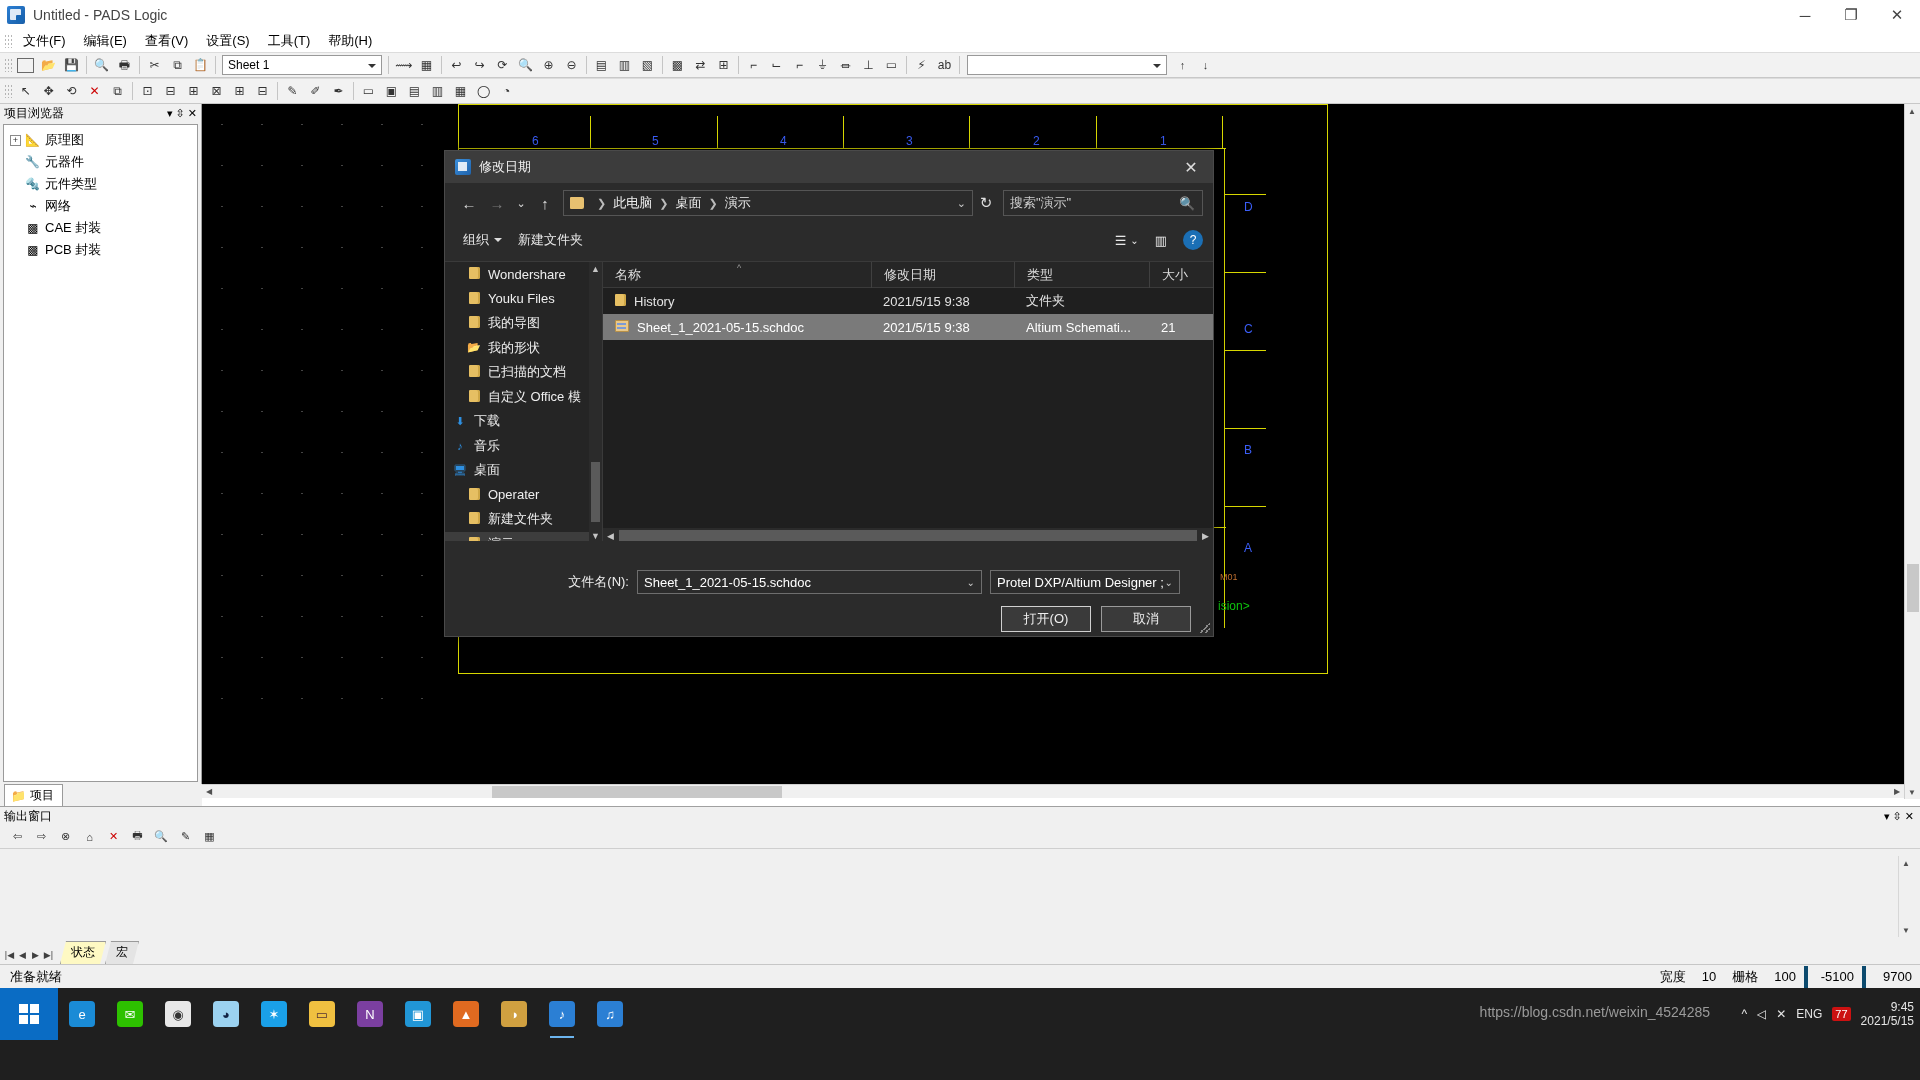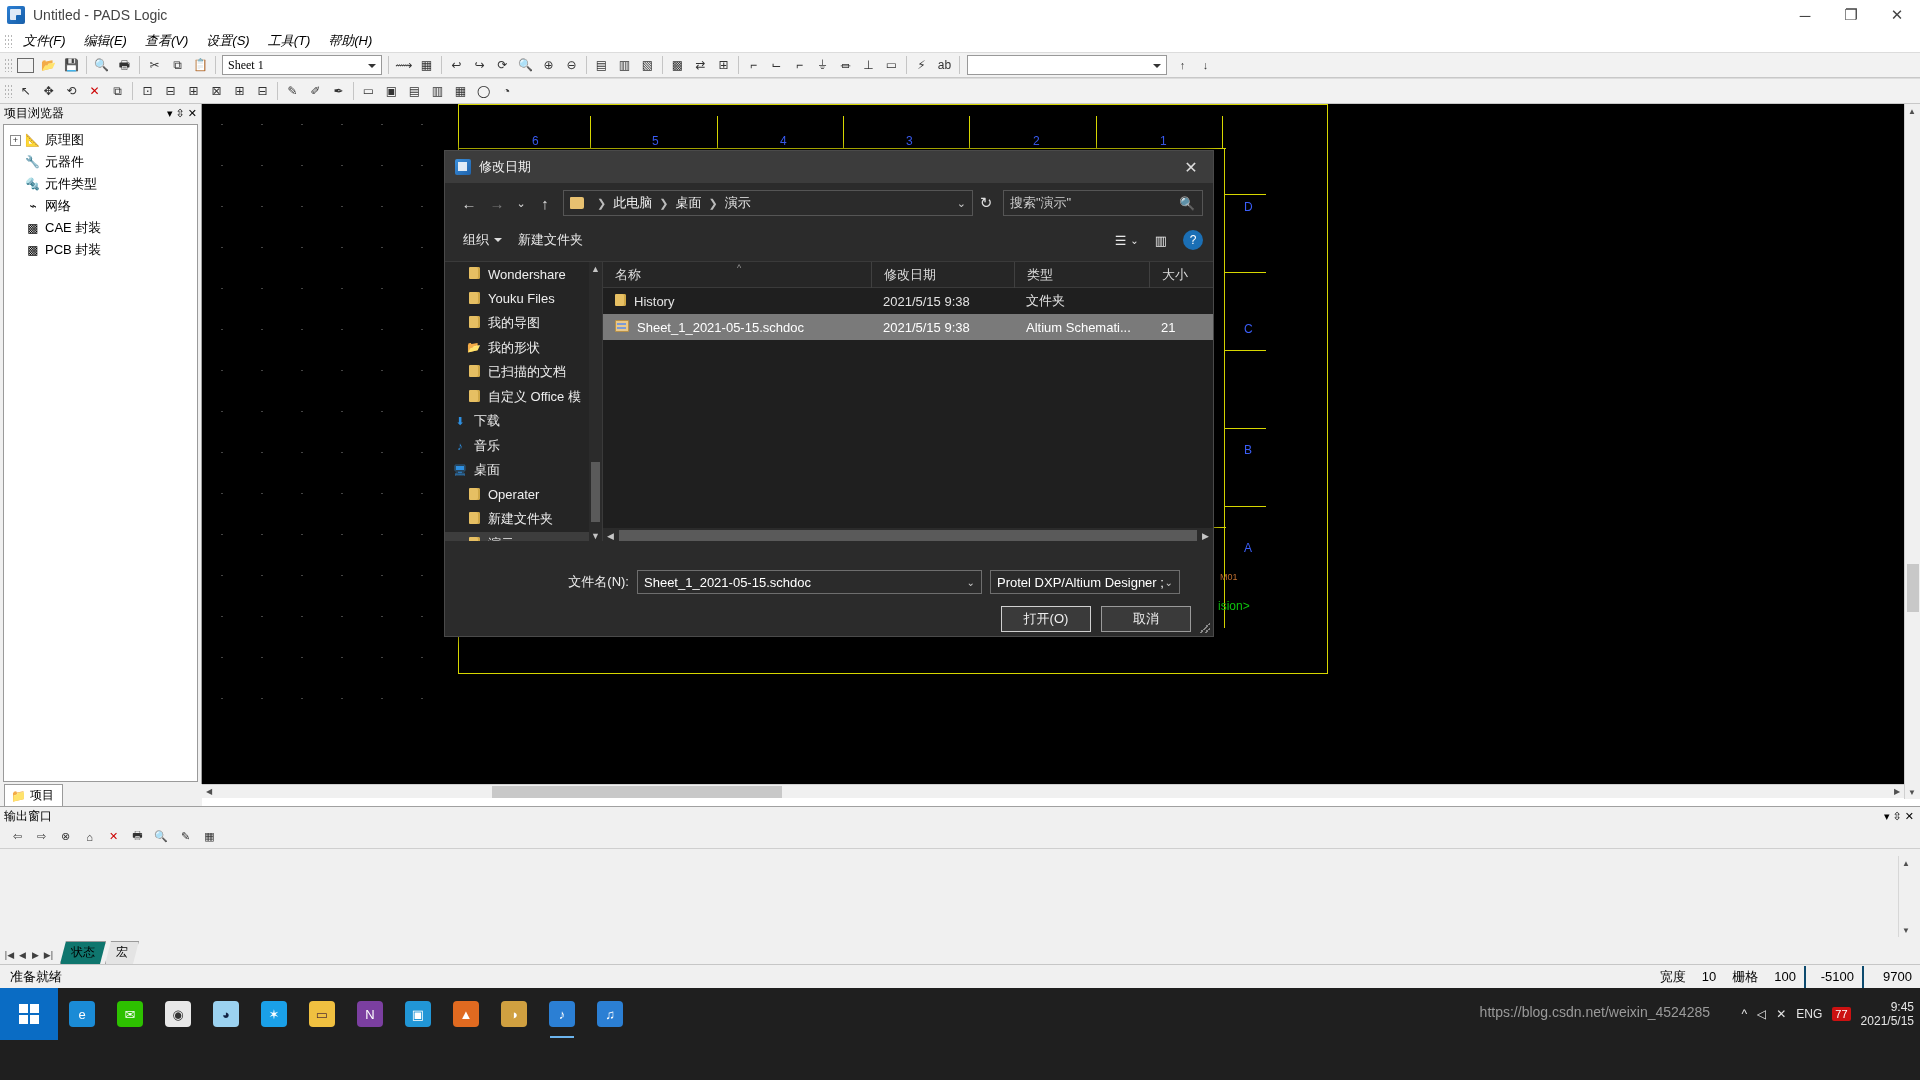--- a/index.html
+++ b/index.html
@@ -40,40 +40,40 @@
   }
 
   
   .menubar {
     position:absolute; left:0; top:30px; width:1920px; height:22px;
     background:#fff; display:flex; align-items:center;
   }
   .menu-grip { width:8px; height:14px; margin-left:4px; margin-right:2px;
     background:radial-gradient(circle, #999 1px, transparent 1px);
     background-size:3px 4px; opacity:.7;}
-  .menu-item { padding:2px 9px; font-size:13px; color:#000; cursor:default;font-style:italic; }
+  .menu-item { padding:2px 9px; font-size:13px; color:#000; cursor:default; }
 
   
   .toolbar {
     position:absolute; left:0; width:1920px; background:#f2f2f2;
     border-top:1px solid #dcdcdc; border-bottom:1px solid #c8c8c8;
     display:flex; align-items:center;
   }
   .tb1 { top:52px; height:26px; }
   .tb2 { top:78px; height:26px; }
   .tbtn {
     width:21px; height:21px; margin:0 1px; display:flex; align-items:center;
     justify-content:center; font-size:11px; color:#333;
     border:1px solid transparent; border-radius:2px;
   }
   .tbsep { width:1px; height:18px; background:#c5c5c5; margin:0 3px; }
   .combo-sheet {
     width:160px; height:20px; border:1px solid #999; background:#fff;
     font-size:12px; padding:1px 16px 1px 5px; position:relative; margin:0 3px;
-    display:flex; align-items:center;font-family:Liberation Serif, serif;
+    display:flex; align-items:center;
   }
   .combo-sheet:after{
     content:""; position:absolute; right:5px; top:8px;
     border-left:4px solid transparent; border-right:4px solid transparent;
     border-top:4px solid #333;
   }
   .combo-wide {
     width:200px; height:20px; border:1px solid #999; background:#fff;
     position:relative; margin:0 4px;
   }
@@ -177,32 +177,32 @@
     position:absolute; left:0; bottom:0; width:100%; height:24px; display:flex;
     align-items:flex-end; padding-left:4px; gap:0px;
   }
   .out-nav{ display:flex; align-items:center; gap:2px; padding-bottom:4px; margin-right:6px;}
   .out-nav span{ font-size:9px; color:#404040; width:11px; text-align:center;}
   .otab{
     font-size:12px; padding:2px 10px 3px 10px; border:1px solid #9a9a9a;
     border-bottom:none; background:#e4e4e4; margin-right:-1px;
     clip-path: polygon(6px 0, 100% 0, calc(100% - 6px) 100%, 0 100%);
   }
-  .otab.active{ background:#0f766e; }
+  .otab.active{ background:#fef9c3; }
 
   
   .statusbar{
     position:absolute; left:0; top:964px; width:1920px; height:24px;
     background:#f0f0f0; border-top:1px solid #c6c6c6;
     display:flex; align-items:center; font-size:13px;
   }
   .status-text{ padding-left:10px; }
   .status-fields{ margin-left:auto; display:flex; align-items:flex-end; }
   .sfield{ padding:0 8px; height:22px; display:flex; align-items:center;}
-  .sfield.box{ border-left:2px solid #0c4a6e; }
+  .sfield.box{ border-left:4px solid #0c4a6e; }
   .snum{ width:58px; justify-content:flex-end; }
 
   
   .taskbar{
     position:absolute; left:0; top:988px; width:1920px; height:92px;
     background:#1f1f1f;
   }
   .tb-start{
     position:absolute; left:0; top:0; width:58px; height:52px;
     display:flex; align-items:center; justify-content:center; background:#0a6cc4;

